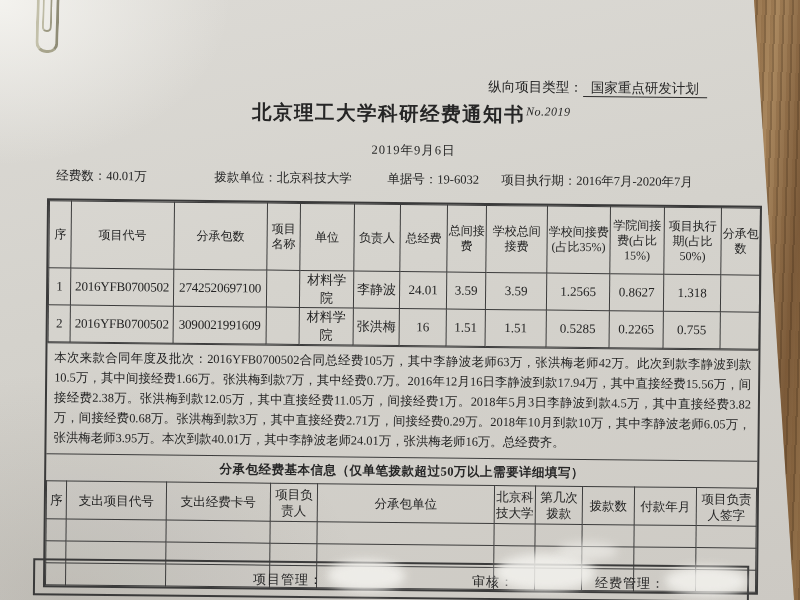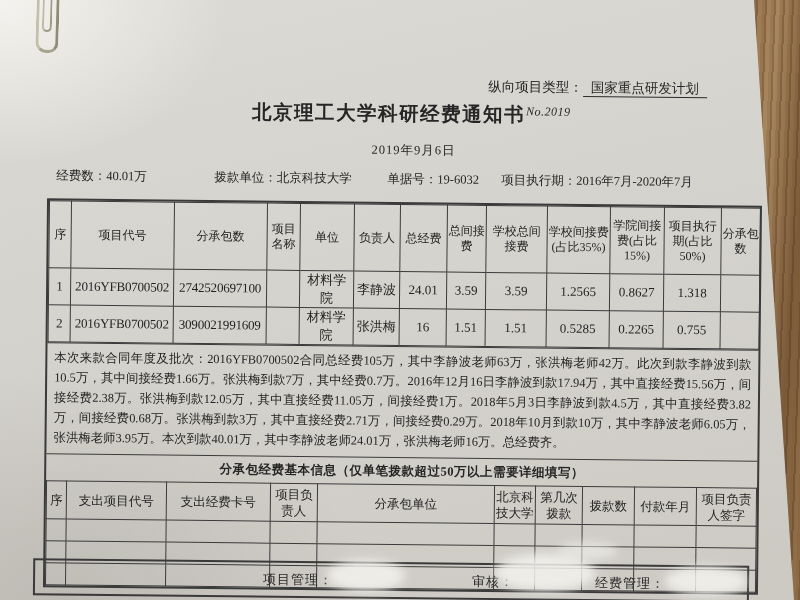--- a/index.html
+++ b/index.html
@@ -53,21 +53,21 @@
   .t1 td.code{font-size:13px;letter-spacing:-.2px;}
   .notes-row{display:block;border-top:1px solid #3c3c3c;}
   .notes{font-size:12.4px;line-height:20px;text-align:justify;padding:4px 7px 6px;color:#242424;}
   .section-row{border-top:1px solid #3c3c3c;height:26px;display:flex;align-items:center;justify-content:center;
     font-size:12.5px;font-weight:bold;letter-spacing:.5px;}
   .t2 td.h{height:37px;font-size:12.5px;line-height:16px;}
   .t2 td.e{height:21px;}
   
   .footerbar{left:36px;top:562px;width:712px;height:33px;border:2px solid #3a3a3a;font-size:13px;}
   .footerbar span{position:absolute;top:8px;letter-spacing:1px;}
-  .f1{left:228px}.f2{left:437px}.f3{left:560px}
+  .f1{left:218px}.f2{left:437px}.f3{left:560px}
   
   .blob{position:absolute;background:#f3f2ee;border-radius:50%;filter:blur(5px);opacity:.85;}
 </style>
 </head>
 <body>
 
 <div class="desk"></div>
 <div class="clip">
     <div class="inner"></div>
   </div>

